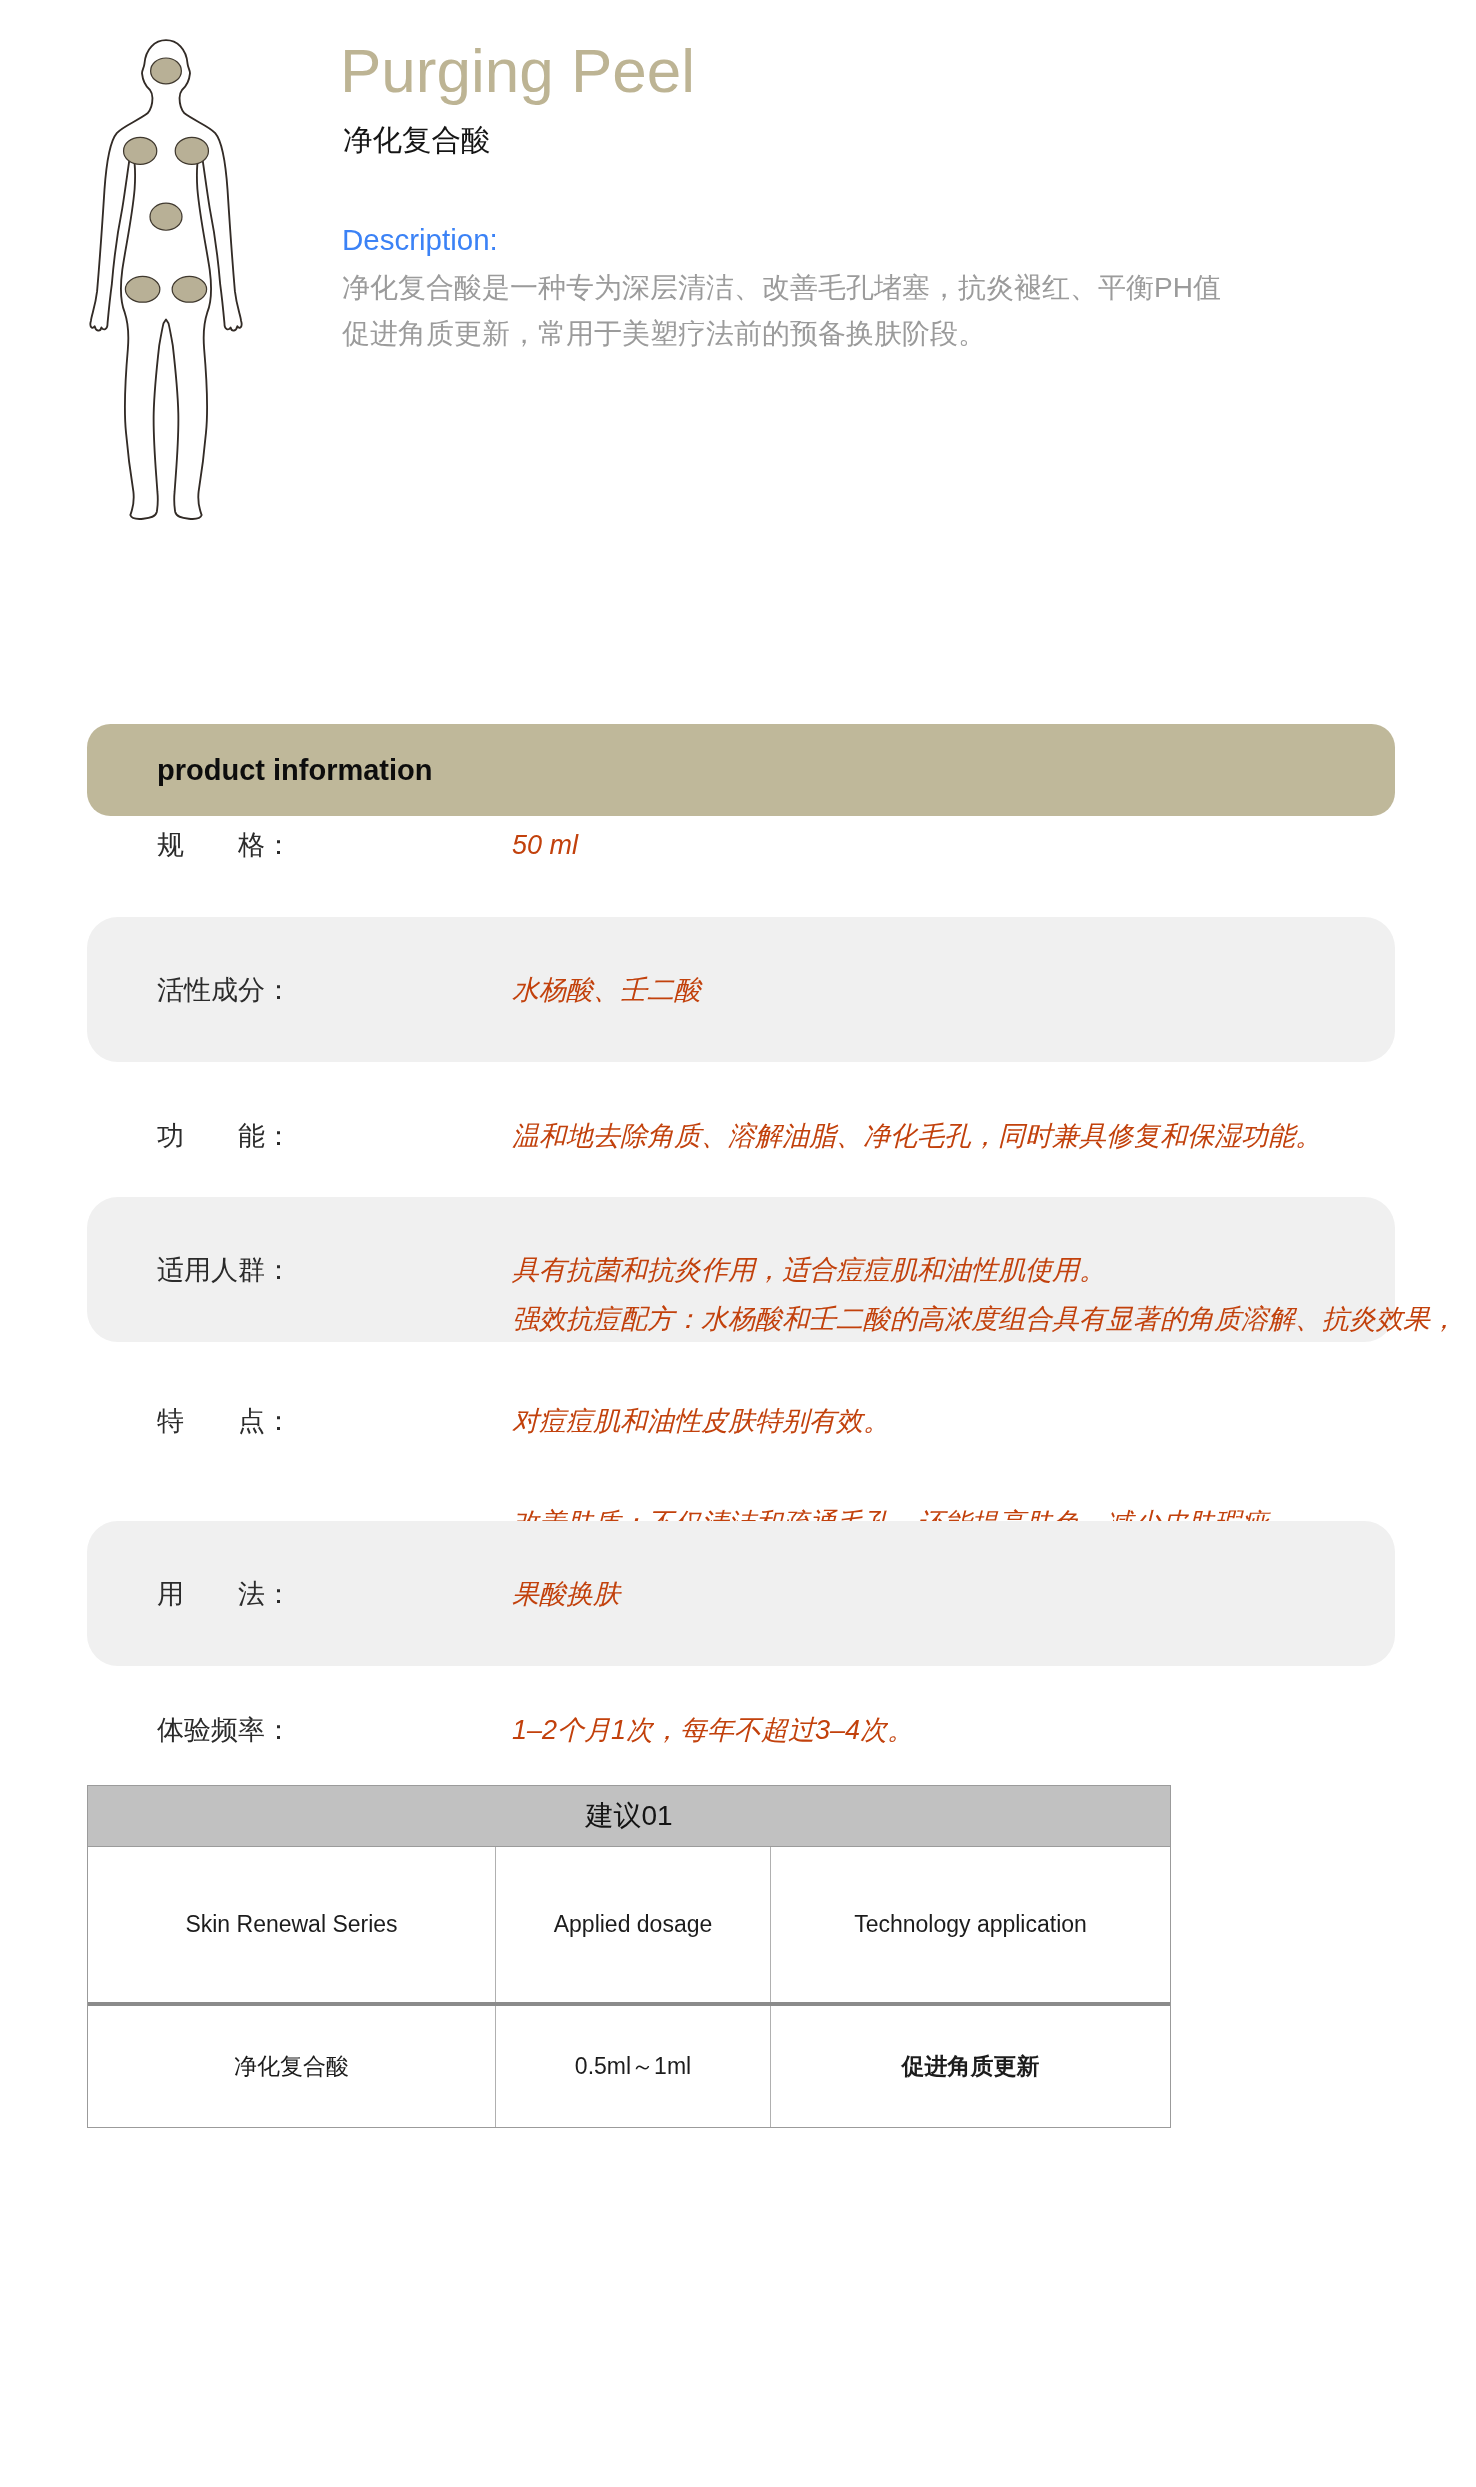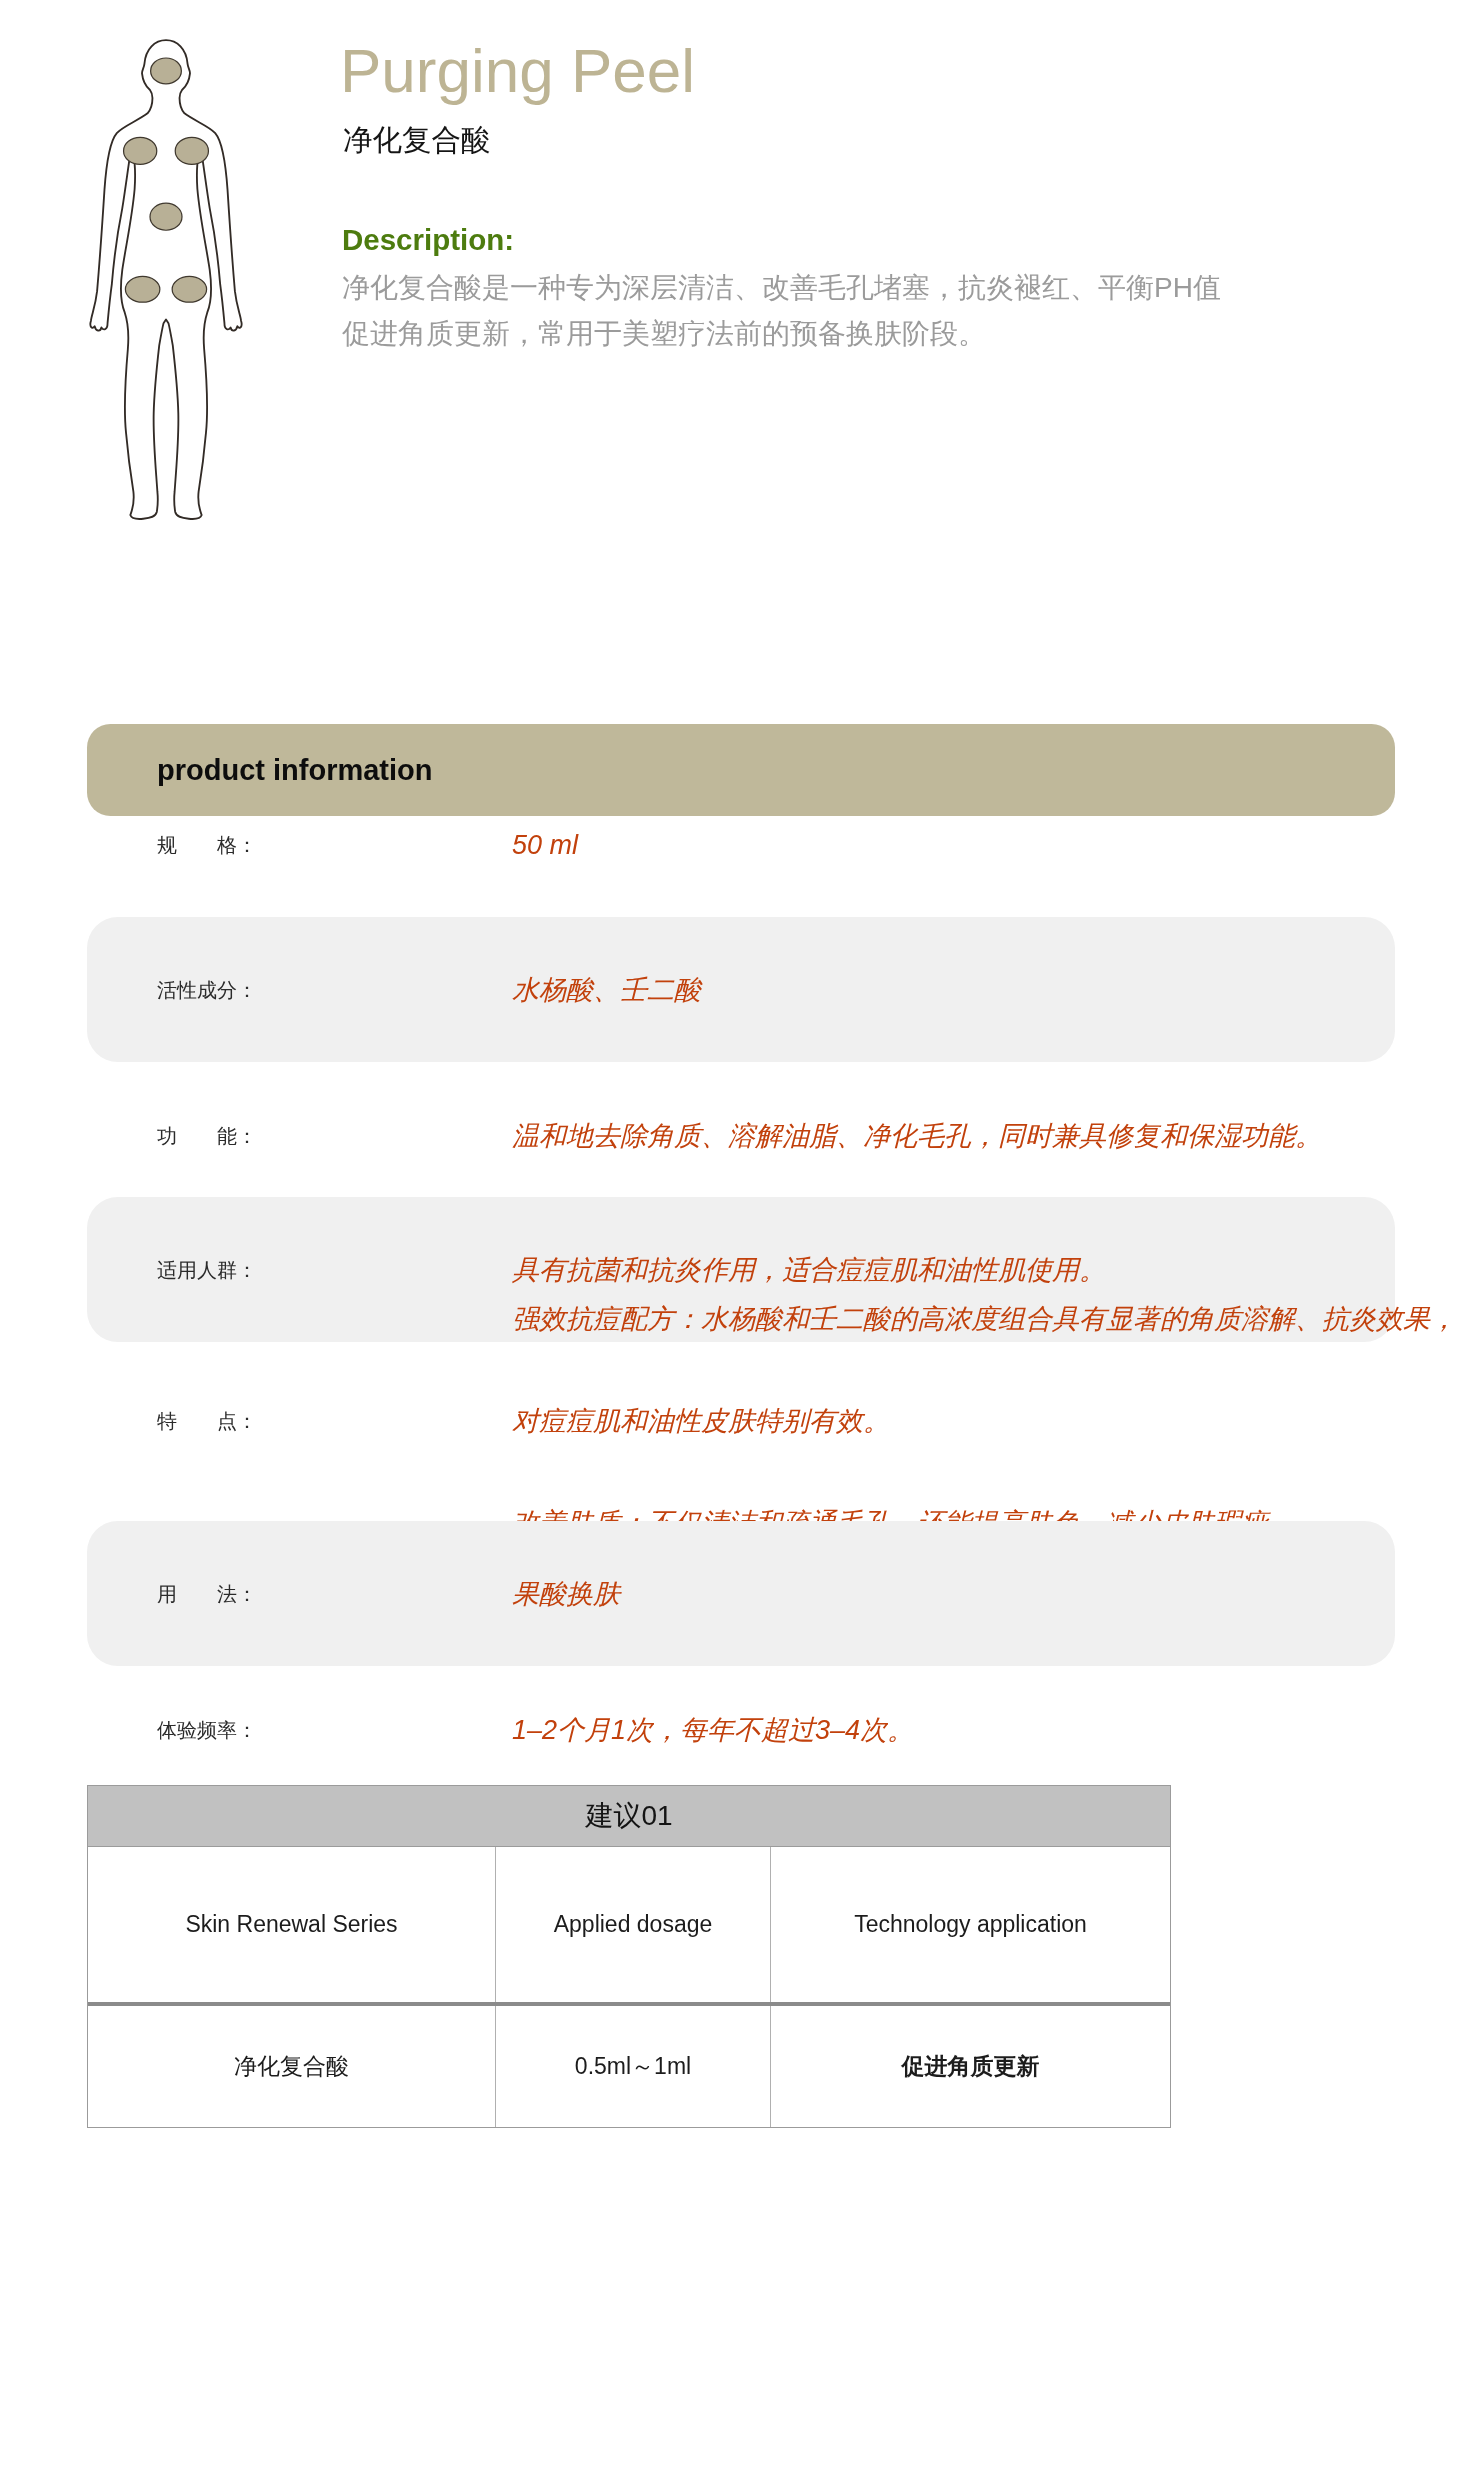--- a/index.html
+++ b/index.html
@@ -4,30 +4,30 @@
 <style>
   html,body{margin:0;padding:0;background:#ffffff;}
   .page{
     position:relative;width:1477px;height:2487px;background:#ffffff;overflow:hidden;
     font-family:"Liberation Sans","DejaVu Sans",sans-serif;color:#2b2b2b;
   }
   
   .figure-svg{position:absolute;left:86px;top:34px;width:160px;height:486px;}
   .title-en{position:absolute;left:340px;top:36px;font-size:62px;line-height:1.12;color:#bdb494;font-weight:400;}
   .title-zh{position:absolute;left:343px;top:121px;font-size:29.5px;color:#151515;font-weight:500;}
-  .desc-label{position:absolute;left:342px;top:223px;font-size:29.5px;font-weight:700;color:#4d7c0f;}
+  .desc-label{position:absolute;left:342px;top:223px;font-size:29.5px;font-weight:400;color:#3b82f6;}
   .desc-text{position:absolute;left:342px;top:265px;font-size:28px;line-height:46px;color:#9b9b9b;}
   .desc-text div{white-space:pre;}
   
   .band{position:absolute;left:87px;top:724px;width:1308px;height:92px;background:#bfb89a;border-radius:23.4px;display:flex;align-items:center;}
   .band-text{margin-left:70px;font-size:29px;font-weight:700;color:#0d0d0d;}
   
   .spec-row{position:absolute;left:87px;width:1308px;}
   .spec-row.shaded{background:#f0f0f0;border-radius:31px;}
-  .spec-label{position:absolute;left:70px;top:50%;transform:translateY(-50%);font-size:20px;color:#2b2b2b;white-space:pre;}
+  .spec-label{position:absolute;left:70px;top:50%;transform:translateY(-50%);font-size:27px;color:#2b2b2b;white-space:pre;}
   .spec-value{position:absolute;left:425px;top:50%;transform:translateY(-50%);font-size:27px;color:#c2410c;white-space:pre;font-style:italic;}
   .spec-value.multi{line-height:34px;}
   .r0{top:792px;height:105px;}
   .r1{top:917px;height:145px;}
   .r2{top:1083px;height:105px;}
   .r3{top:1197px;height:145px;}
   .r4{top:1367px;height:108px;}
   .r5{top:1521px;height:145px;}
   .r6{top:1677px;height:105px;}
   

